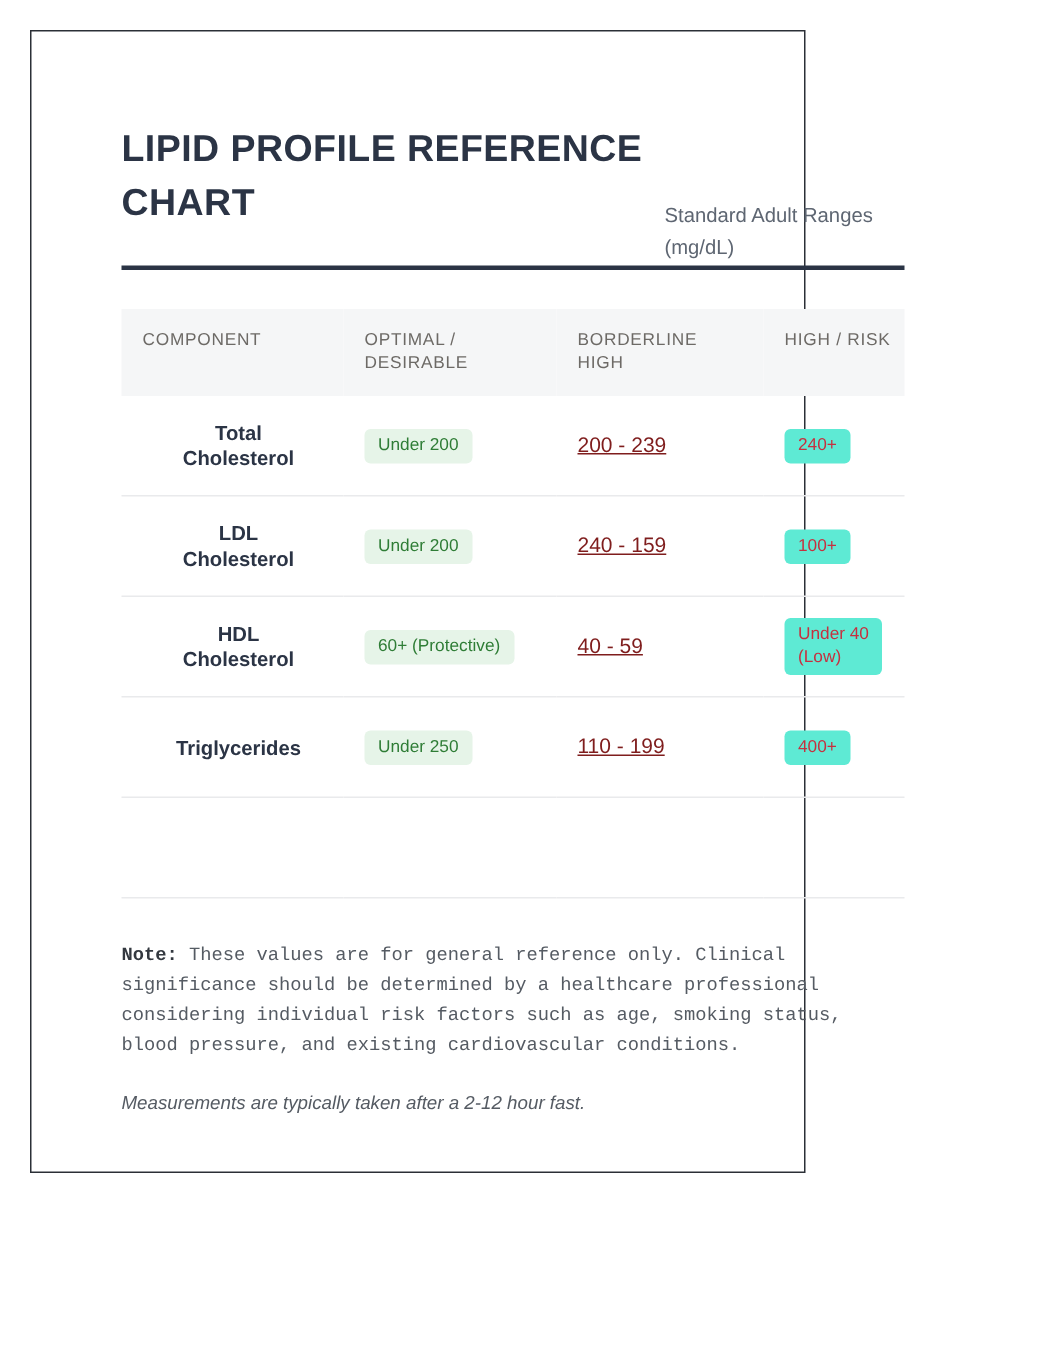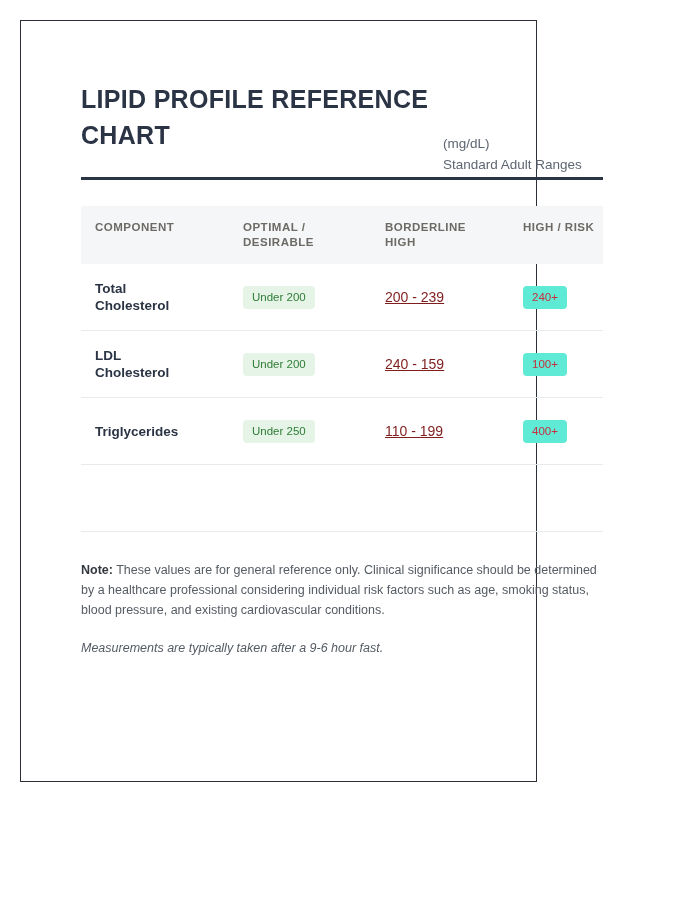--- a/index.html
+++ b/index.html
@@ -65,41 +65,42 @@
   }
   .ref-table col.c-component { width: 148px; }
   .ref-table col.c-optimal   { width: 142px; }
   .ref-table col.c-border    { width: 138px; }
   .ref-table col.c-high      { width: 94px; }
 
   .ref-table thead th {
     background: #f5f6f7;
     color: #6d6a66;
     font-size: 11.5px;
-    font-weight: bold;
+    font-weight: normal;
     letter-spacing: 0.5px;
     text-transform: uppercase;
     text-align: left;
     padding: 14px 6px 14px 14px;
     vertical-align: top;
     line-height: 15px;
   }
   .ref-table tbody td {
     border-bottom: 1px solid #e9eaec;
     padding: 14px 6px 14px 14px;
     vertical-align: middle;
     height: 38px;
   }
   .ref-table tbody tr:first-child td { border-top: none; }
 
   .cmp-name {
     font-size: 13.5px;
     font-weight: bold;
     line-height: 17px;
     color: #2b3445;
+    text-align: center;
   }
   .range-val {
     font-size: 14px;
     color: #7f1d1d;
     white-space: nowrap;
     text-decoration: underline;
   }
   .badge {
     display: inline-block;
     font-size: 11.5px;
@@ -124,20 +125,21 @@
   
   .notes {
     margin-top: 28px;
     width: 516px;
   }
   .note-main {
     font-size: 12.5px;
     line-height: 20px;
     color: #555b63;
     margin: 0;
+    font-family: Liberation Mono, monospace;
   }
   .note-main b {
     color: #33383f;
     font-weight: bold;
   }
   .note-italic {
     font-size: 12.5px;
     line-height: 20px;
     color: #555b63;
     font-style: italic;
@@ -146,22 +148,22 @@
 </style>
 </head>
 <body>
 
 <div class="page-frame">
   <div class="content">
 
     <div class="header-block">
       <h1 class="doc-title">LIPID PROFILE REFERENCE CHART</h1>
       <div class="doc-subtitle">
+        <div>Standard Adult Ranges</div>
         <div>(mg/dL)</div>
-        <div>Standard Adult Ranges</div>
       </div>
     </div>
     <div class="title-rule"></div>
 
     <table class="ref-table">
       <colgroup>
         <col class="c-component">
         <col class="c-optimal">
         <col class="c-border">
         <col class="c-high">
@@ -207,20 +209,38 @@
             <span class="badge badge-good">Under 200</span>
           </td>
           <td>
             <span class="range-val">240 - 159</span>
           </td>
           <td>
             <span class="badge badge-risk">100+</span>
           </td>
         </tr>
 
+        <tr>
+          <td>
+            <div class="cmp-name">HDL</div>
+            <div class="cmp-name">Cholesterol</div>
+          </td>
+          <td>
+            <span class="badge badge-good">60+ (Protective)</span>
+          </td>
+          <td>
+            <span class="range-val">40 - 59</span>
+          </td>
+          <td>
+            <span class="badge badge-risk">
+              <span>Under 40</span><br>
+              <span>(Low)</span>
+            </span>
+          </td>
+        </tr>
 
         <tr>
           <td>
             <div class="cmp-name">Triglycerides</div>
           </td>
           <td>
             <span class="badge badge-good">Under 250</span>
           </td>
           <td>
             <span class="range-val">110 - 199</span>
@@ -235,17 +255,17 @@
           <td></td>
           <td></td>
           <td></td>
         </tr>
 
       </tbody>
     </table>
 
     <div class="notes">
       <p class="note-main"><b>Note:</b><span> These values are for general reference only. Clinical significance should be determined by a healthcare professional considering individual risk factors such as age, smoking status, blood pressure, and existing cardiovascular conditions.</span></p>
-      <p class="note-italic">Measurements are typically taken after a 9-6 hour fast.</p>
+      <p class="note-italic">Measurements are typically taken after a 2-12 hour fast.</p>
     </div>
 
   </div>
 </div>
 
 </body></html>

